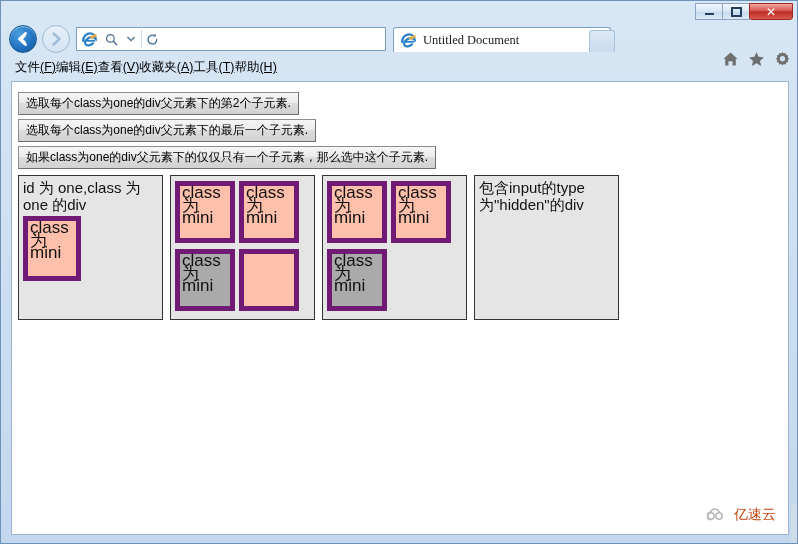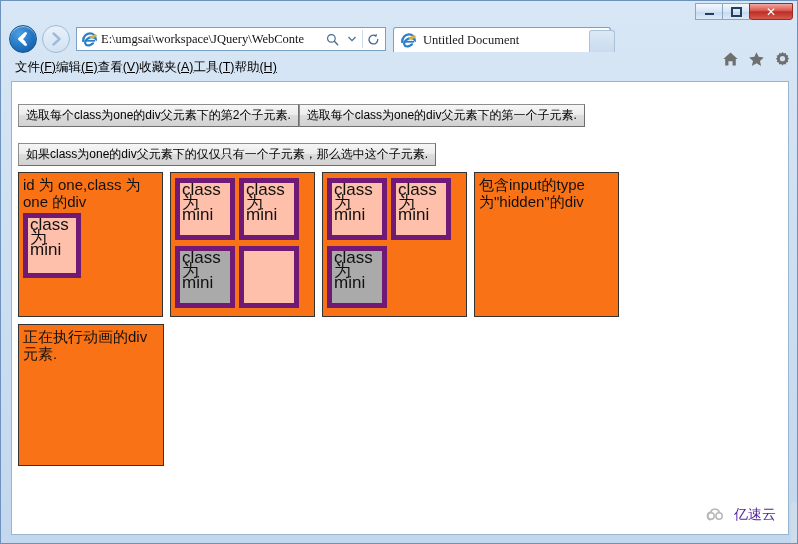--- a/index.html
+++ b/index.html
@@ -132,40 +132,40 @@
   #page {
     position: absolute;
     left: 10px; top: 80px; right: 8px; bottom: 8px;
     background: #ffffff;
     border: 1px solid #9ab5cd;
     overflow: hidden;
   }
   #page-inner { position: relative; padding: 6px 4px 0 6px; }
 
   
-  .btnrow { margin: 16px 0 4px 0; display: flex; flex-wrap: nowrap; }
+  .btnrow { margin: 4px 0 4px 0; display: flex; gap: 6px; flex-wrap: nowrap; }
   .uibtn {
     background: linear-gradient(180deg,#f6f6f6 0%, #ebebeb 48%, #dcdcdc 50%, #d2d2d2 100%);
     border: 1px solid #8e8e8e;
     border-right-color:#6f6f6f; border-bottom-color:#6f6f6f;
     color: #000;
     font-size: 12px;
     font-family: "Liberation Sans","DejaVu Sans", sans-serif;
     padding: 3px 7px 4px;
     line-height: 14px;
     white-space: nowrap;
     cursor: default;
   }
 
   
   #demo-wrap { margin-top: 6px; }
   .row { display: flex; align-items: flex-start; gap: 7px; }
   .parent {
     width: 145px; min-height: 145px;
-    background: #f97316;
+    background: #e5e5e5;
     border: 1px solid #333333;
     padding: 3px 4px 4px 4px;
     font-size: 15px;
     line-height: 17px;
     color: #111;
     overflow: hidden;
   }
   .parent.wide   { width: 152px; }
   .parent.narrow { width: 145px; }
   .parent-label { display:block; }
@@ -184,21 +184,21 @@
   .mini.gray  { background: #aaaaaa; }
   .mini.gridA { width: 60px; height: 62px; margin: 2px 4px 4px 0; }
   .parent.lower { margin-top: 7px; min-height: 142px; width: 146px; }
 
   .clear { clear: both; }
 
   
   #watermark {
     position: absolute; right: 12px; bottom: 10px;
     display: flex; align-items: center; gap: 4px;
-    color: #4c1d95; font-size: 14px;
+    color: #c2410c; font-size: 14px;
     user-select: none;
   }
   #watermark svg { display:block; }
   #wm-strip {
     position:absolute; right: 0px; bottom: 0px; width: 6px; height: 40px;
     background: #cfdcea;
   }
 </style>
 </head>
 <body>
@@ -237,21 +237,20 @@
         <path d="M5.5 2.5 L11.5 8 L5.5 13.5" fill="none" stroke="#9dbbd6" stroke-width="2.4" stroke-linejoin="round" stroke-linecap="round"></path>
       </svg>
     </div>
 
     <div id="addressbox">
       <svg class="ie-icon" viewBox="0 0 16 16">
         <path d="M2 9.5 C2 5.3 4.9 2.2 8.4 2.2 C11.6 2.2 13.8 4.5 13.9 7.4 C12.5 6.2 9.6 5.4 7.2 6.6 C4.2 8.1 2.9 11.2 4.6 12.8 C6.1 14.2 9.4 13.6 11.3 11.6" fill="none" stroke="#2a7fc9" stroke-width="2.1" stroke-linecap="round"></path>
         <path d="M5 9.2 L13.4 9.2" stroke="#2a7fc9" stroke-width="1.7"></path>
         <ellipse cx="11.6" cy="5.1" rx="3.6" ry="1.5" transform="rotate(-22 11.6 5.1)" fill="#f2b134" opacity="0.85"></ellipse>
       </svg>
-      <div id="urltext">E:\umgsai\workspace\JQuery\WebConte</div>
       <div class="addr-btn">
         <svg width="13" height="13" viewBox="0 0 14 14">
           <circle cx="5.8" cy="5.8" r="4.1" fill="none" stroke="#44698f" stroke-width="1.3"></circle>
           <path d="M9 9 L12.6 12.6" stroke="#44698f" stroke-width="1.5" stroke-linecap="round"></path>
         </svg>
       </div>
       <div class="addr-btn">
         <svg width="8" height="6" viewBox="0 0 8 6">
           <path d="M0.5 1 L4 4.6 L7.5 1" fill="none" stroke="#44698f" stroke-width="1.2"></path>
         </svg>
@@ -317,21 +316,23 @@
     <div class="menu-item">
       <span>帮助</span><span class="mn">(H)</span>
     </div>
   </div>
 
   <div id="page">
     <div id="page-inner">
 
       <div class="btnrow">
         <button class="uibtn">选取每个class为one的div父元素下的第2个子元素.</button>
-        <button class="uibtn">选取每个class为one的div父元素下的第一个子元素.</button>
+      </div>
+      <div class="btnrow">
+        <button class="uibtn">选取每个class为one的div父元素下的最后一个子元素.</button>
       </div>
       <div class="btnrow">
         <button class="uibtn">如果class为one的div父元素下的仅仅只有一个子元素，那么选中这个子元素.</button>
       </div>
 
       <div id="demo-wrap">
         <div class="row">
 
           <div class="parent">
             <span class="parent-label">id 为 one,class 为 one 的div</span>
@@ -353,25 +354,20 @@
             <div class="mini gridA">class为mini</div>
             <div class="mini gridA gray">class为mini</div>
             <div class="clear"></div>
           </div>
 
           <div class="parent">
             <span class="parent-label">包含input的type为"hidden"的div</span>
           </div>
         </div>
 
-        <div class="row">
-          <div class="parent lower">
-            <span class="parent-label">正在执行动画的div元素.</span>
-          </div>
-        </div>
       </div>
 
     </div>
 
     <div id="watermark">
       <svg width="26" height="16" viewBox="0 0 28 17">
         <path d="M7 13.5 A4 4 0 0 1 7 5.6 A5 5 0 0 1 16.5 5.6" fill="none" stroke="#b7b7b7" stroke-width="1.6" stroke-linecap="round"></path>
         <circle cx="7.6" cy="9.6" r="3.4" fill="none" stroke="#b7b7b7" stroke-width="1.6"></circle>
         <circle cx="16.2" cy="9.6" r="3.4" fill="none" stroke="#b7b7b7" stroke-width="1.6"></circle>
       </svg>

